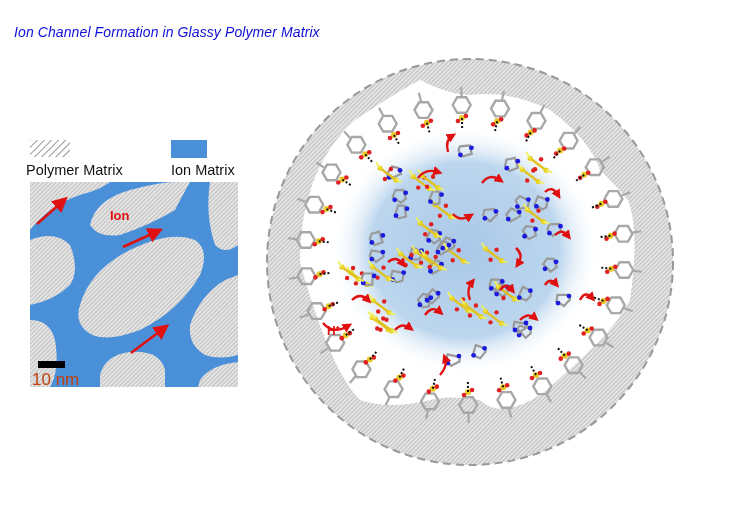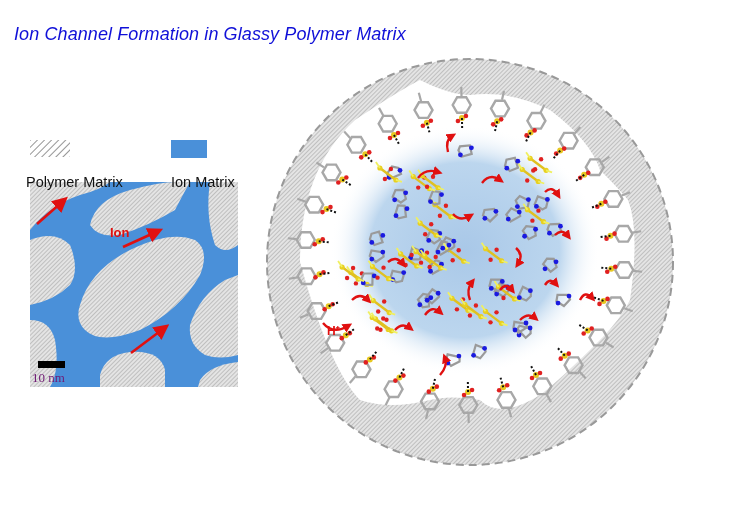--- a/index.html
+++ b/index.html
@@ -1,20 +1,20 @@
 <!DOCTYPE html>
 <html><head>
 <meta charset="utf-8">
 <style>
   html,body{margin:0;padding:0;background:#ffffff;}
   body{width:736px;height:522px;position:relative;overflow:hidden;font-family:"Liberation Sans",sans-serif;}
-  .title{position:absolute;left:14px;top:24px;font-size:18px;font-style:italic;color:#1010d8;letter-spacing:0.1px;white-space:nowrap;}
-  .legend-label{position:absolute;font-size:14.5px;color:#111;white-space:nowrap;margin-top:12px;}
+  .title{position:absolute;left:14px;top:24px;font-size:14px;font-style:italic;color:#1010d8;letter-spacing:0.1px;white-space:nowrap;}
+  .legend-label{position:absolute;font-size:14.5px;color:#111;white-space:nowrap;}
   .ion-label{position:absolute;font-size:13px;font-weight:bold;color:#e01010;}
-  .scale-label{position:absolute;font-size:13px;color:#701a75;font-family:Liberation Serif, serif;}
+  .scale-label{position:absolute;font-size:17px;color:#c2410c;}
   svg{position:absolute;left:0;top:0;}
 </style>
 </head>
 <body>
 
 <div class="title">Ion Channel Formation in Glassy Polymer Matrix</div>
 
 <svg width="736" height="522">
   <defs>
     <pattern id="hatch" width="3" height="3" patternUnits="userSpaceOnUse" patternTransform="rotate(45)">
@@ -521,15 +521,15 @@
     <path d="M440,375 Q448,366 445,358" marker-end="url(#arrowheadSm)"></path>
     <path d="M520,320 Q528,312 535,318" marker-end="url(#arrowheadSm)"></path>
     <path d="M580,300 Q585,290 592,298" marker-end="url(#arrowheadSm)"></path>
     <path d="M395,330 Q402,322 410,328" marker-end="url(#arrowheadSm)"></path>
     <path d="M555,235 Q562,228 568,236" marker-end="url(#arrowheadSm)"></path>
   </g>
 </svg>
 
 <div class="legend-label" style="left:26px;top:162px;">Polymer Matrix</div>
 <div class="legend-label" style="left:171px;top:162px;">Ion Matrix</div>
-<div class="ion-label" style="left:110px;top:225px;">Ion</div>
+<div class="ion-label" style="left:110px;top:208px;">Ion</div>
 <div class="scale-label" style="left:32px;top:370px;">10 nm</div>
 <div class="ion-label" style="left:327px;top:322px;font-size:12px;">H⁺</div>
 
 </body></html>

